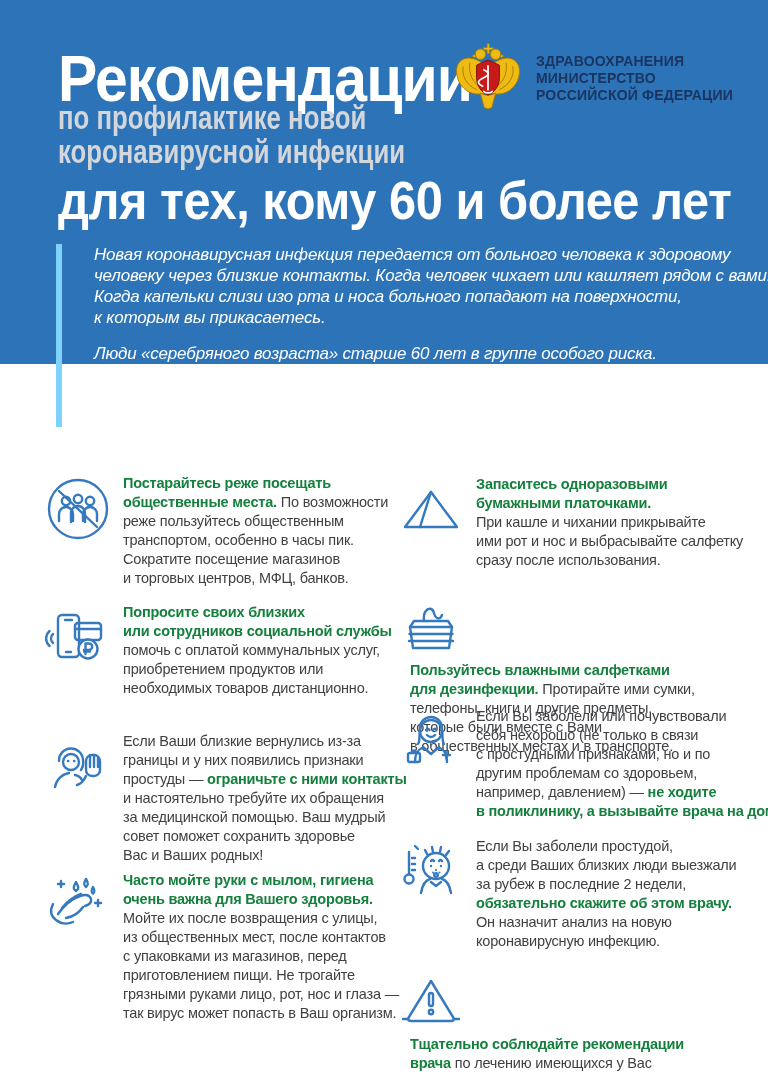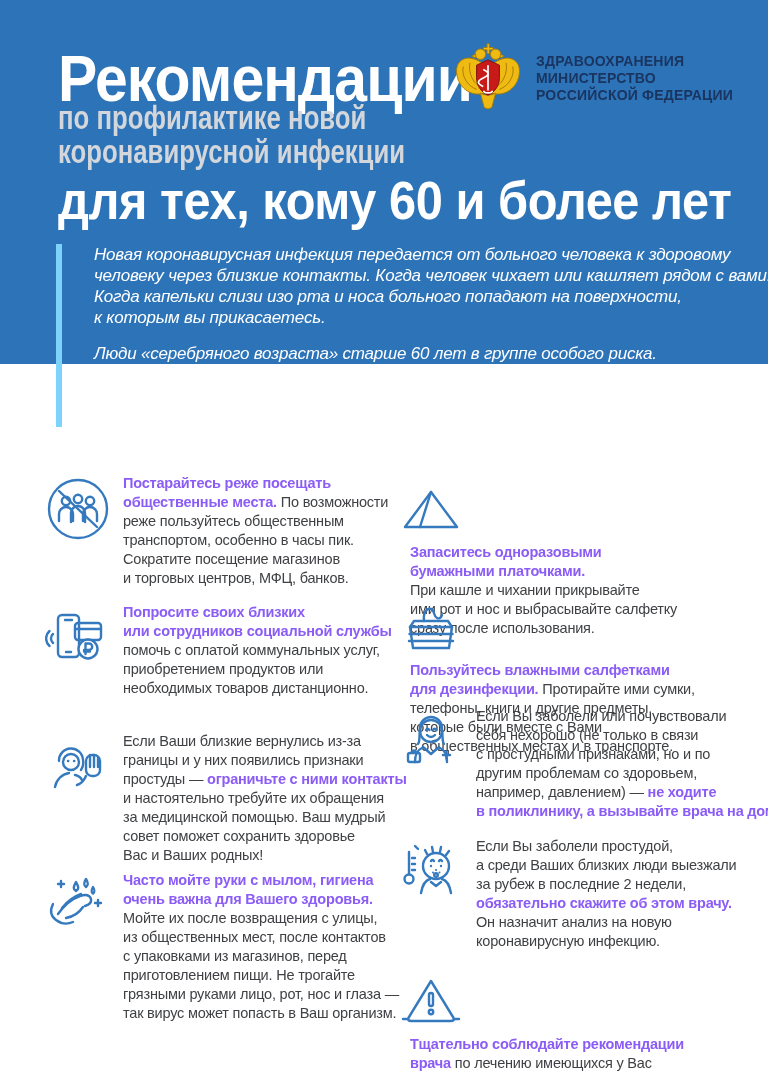--- a/index.html
+++ b/index.html
@@ -44,21 +44,21 @@
   
   .item{position:absolute;display:flex;}
   .item .icn{flex:none;width:66px;height:66px;margin-top:2px;}
   .item .icn svg{display:block;width:66px;height:66px;}
   .col-left .item{left:45px;width:350px;}
   .col-right .item{left:398px;width:364px;}
   .txt{
     margin:0 0 0 12px;font-size:14.5px;line-height:19px;color:#3F4144;
     letter-spacing:-.2px;white-space:nowrap;
   }
-  .hl{font-weight:bold;color:#8b5cf6;}
+  .hl{font-weight:bold;color:#15803d;}
 </style>
 </head>
 <body>
 
 <div class="header">
   <div class="title">Рекомендации</div>
   <div class="subtitle">по профилактике новой
 коронавирусной инфекции</div>
   <div class="audience">для тех, кому 60 и более лет</div>
 
@@ -167,21 +167,21 @@
             <path d="M8,31 q-5,10 3,16 q8,6 17,2"></path>
             <path d="M13,41 q10,-14 22,-18 q9,-3 11,3 q1,5 -6,7"></path>
             <path d="M21,45 q11,-2 17,-11 M17,35 q8,-10 19,-14"></path>
           </g>
         </svg>
       </span>
       <p class="txt"><b class="hl">Часто мойте руки с мылом, гигиена<br>очень важна для Вашего здоровья.</b><span><br>Мойте их после возвращения с улицы,<br>из общественных мест, после контактов<br>с упаковками из магазинов, перед<br>приготовлением пищи. Не трогайте<br>грязными руками лицо, рот, нос и глаза —<br>так вирус может попасть в Ваш организм.</span></p>
     </div>
   </div>
 <div class="col-right">
-    <div class="item" style="top: 475px; flex-direction: column;">
+    <div class="item" style="top: 475px;">
       <span class="icn">
         <svg viewBox="0 0 66 66">
           <g fill="none" stroke="#3579BE" stroke-width="2.4" stroke-linecap="round" stroke-linejoin="round">
             <path d="M33,15 L59,50 H7 Z"></path>
             <path d="M33,15 L22,50"></path>
           </g>
         </svg>
       </span>
       <p class="txt"><b class="hl">Запаситесь одноразовыми<br>бумажными платочками.</b><span><br>При кашле и чихании прикрывайте<br>ими рот и нос и выбрасывайте салфетку<br>сразу после использования.</span></p>
     </div>

